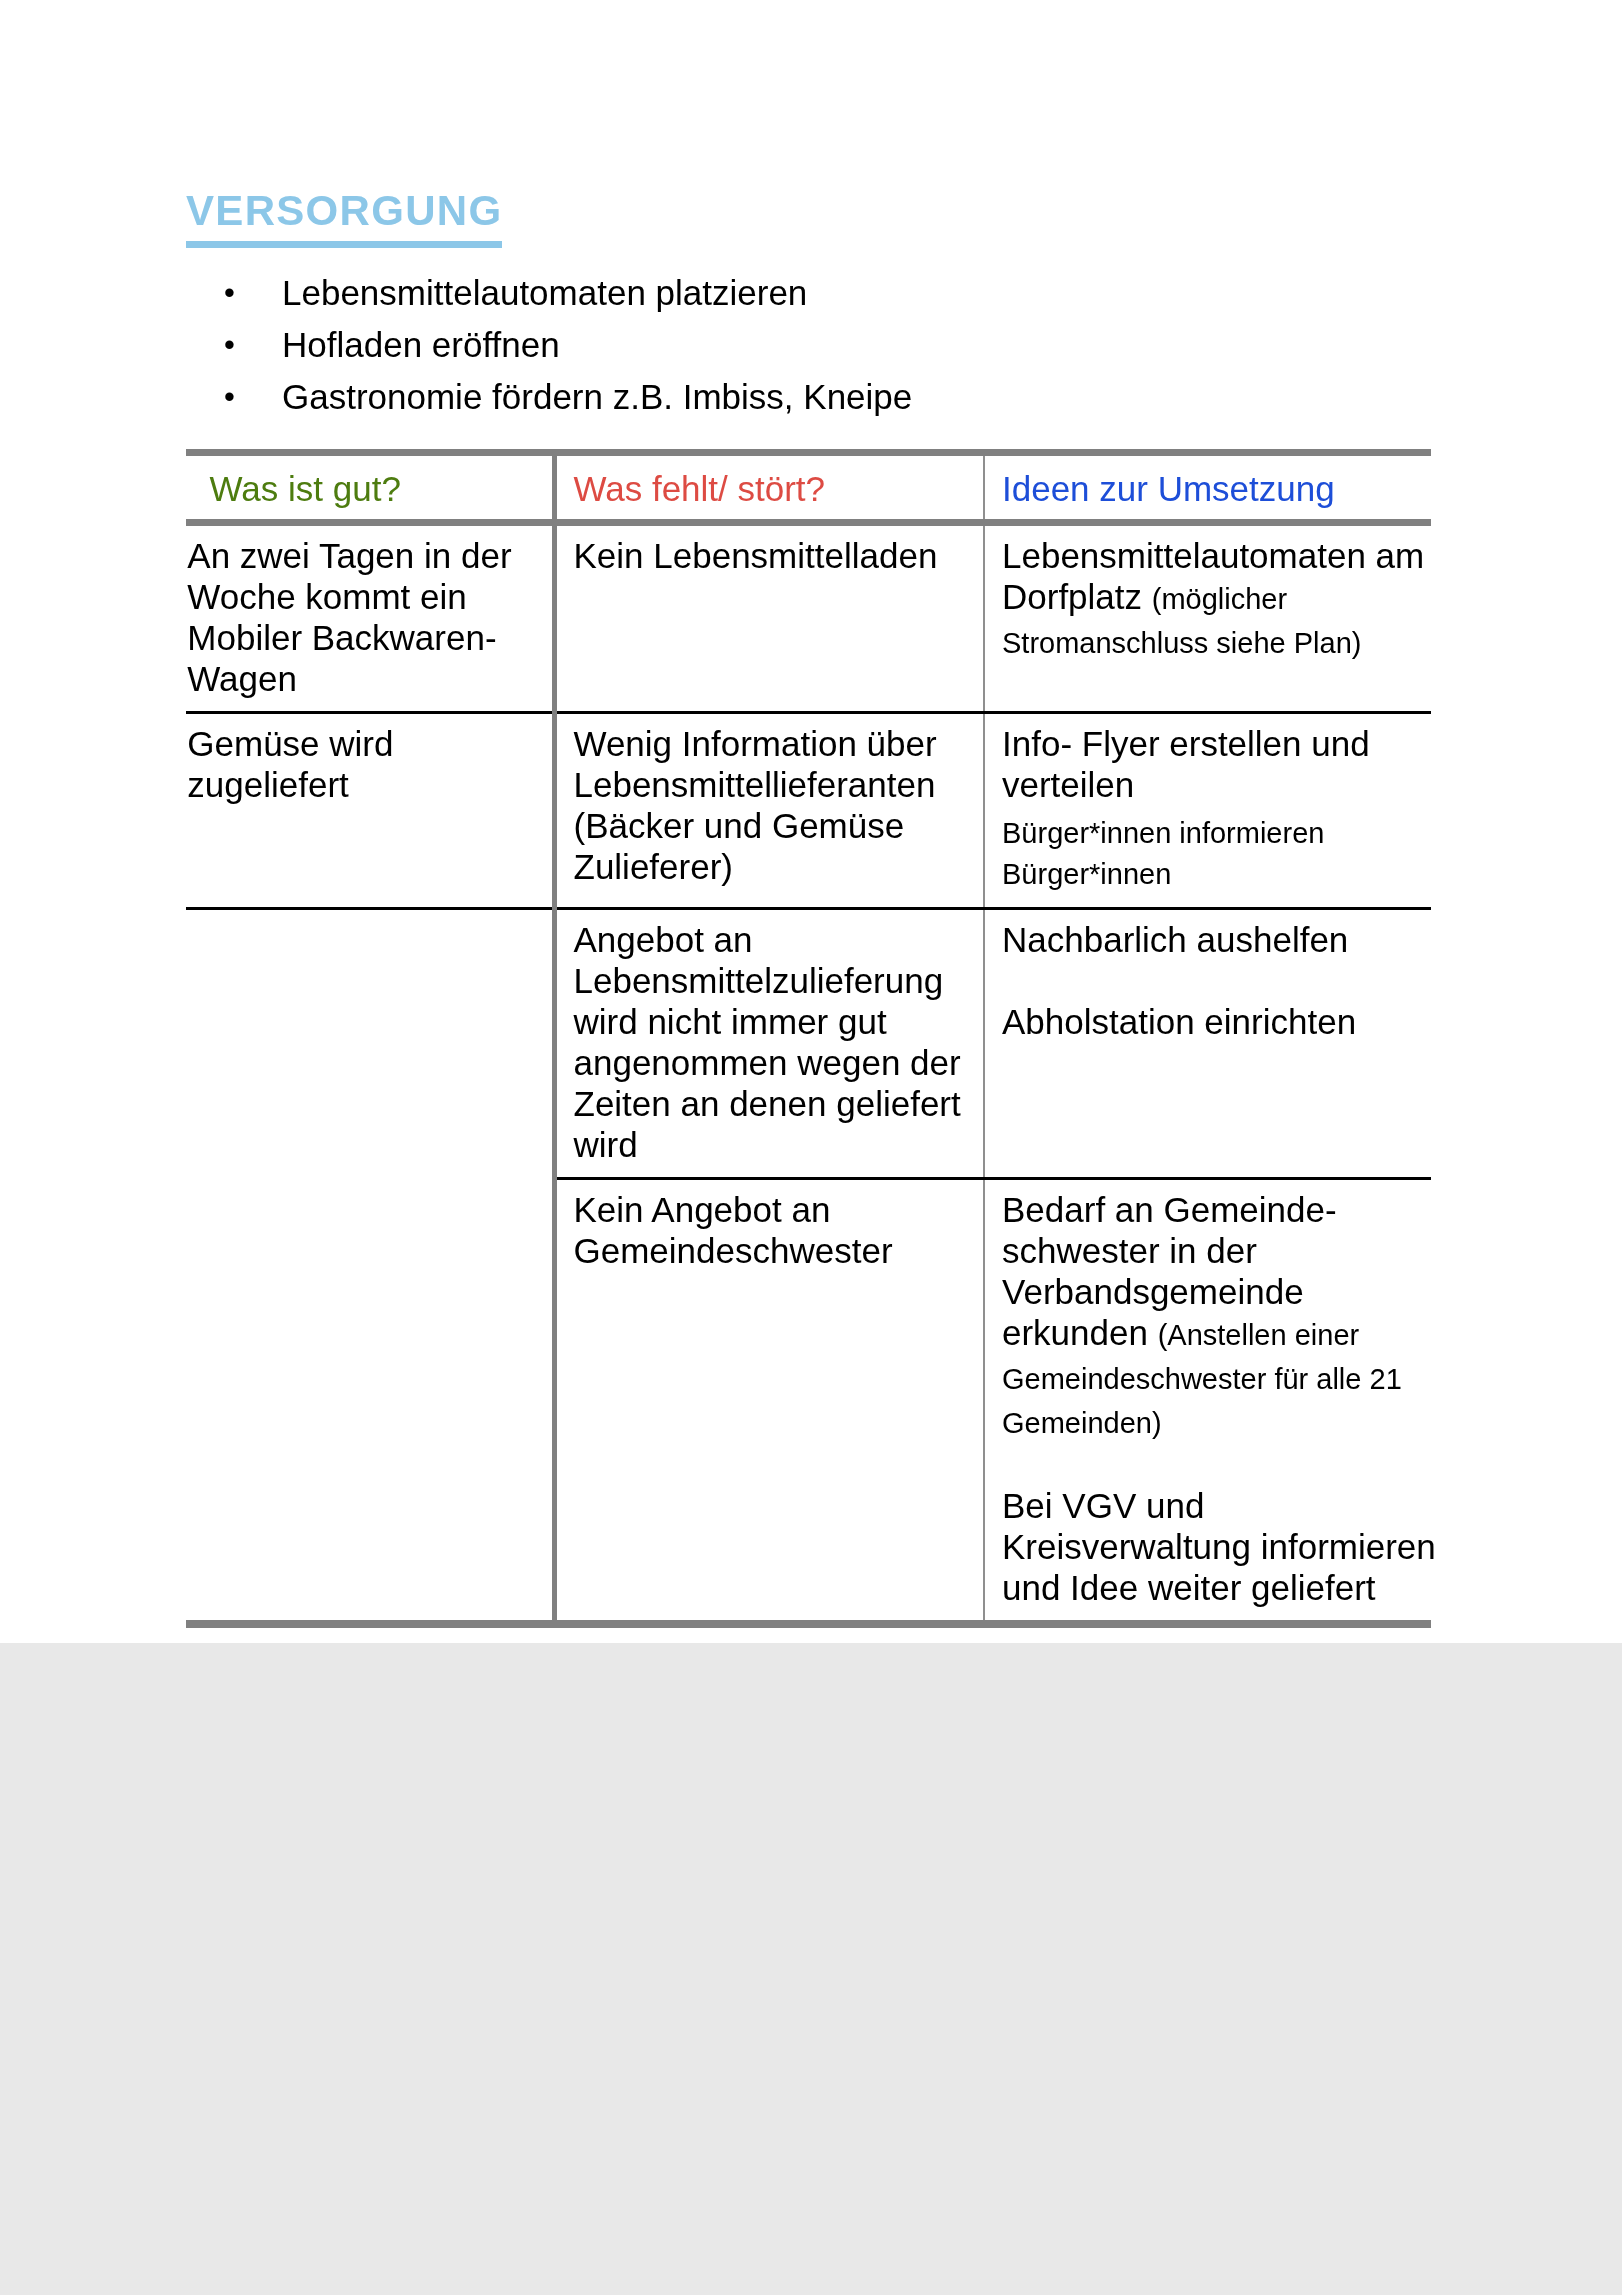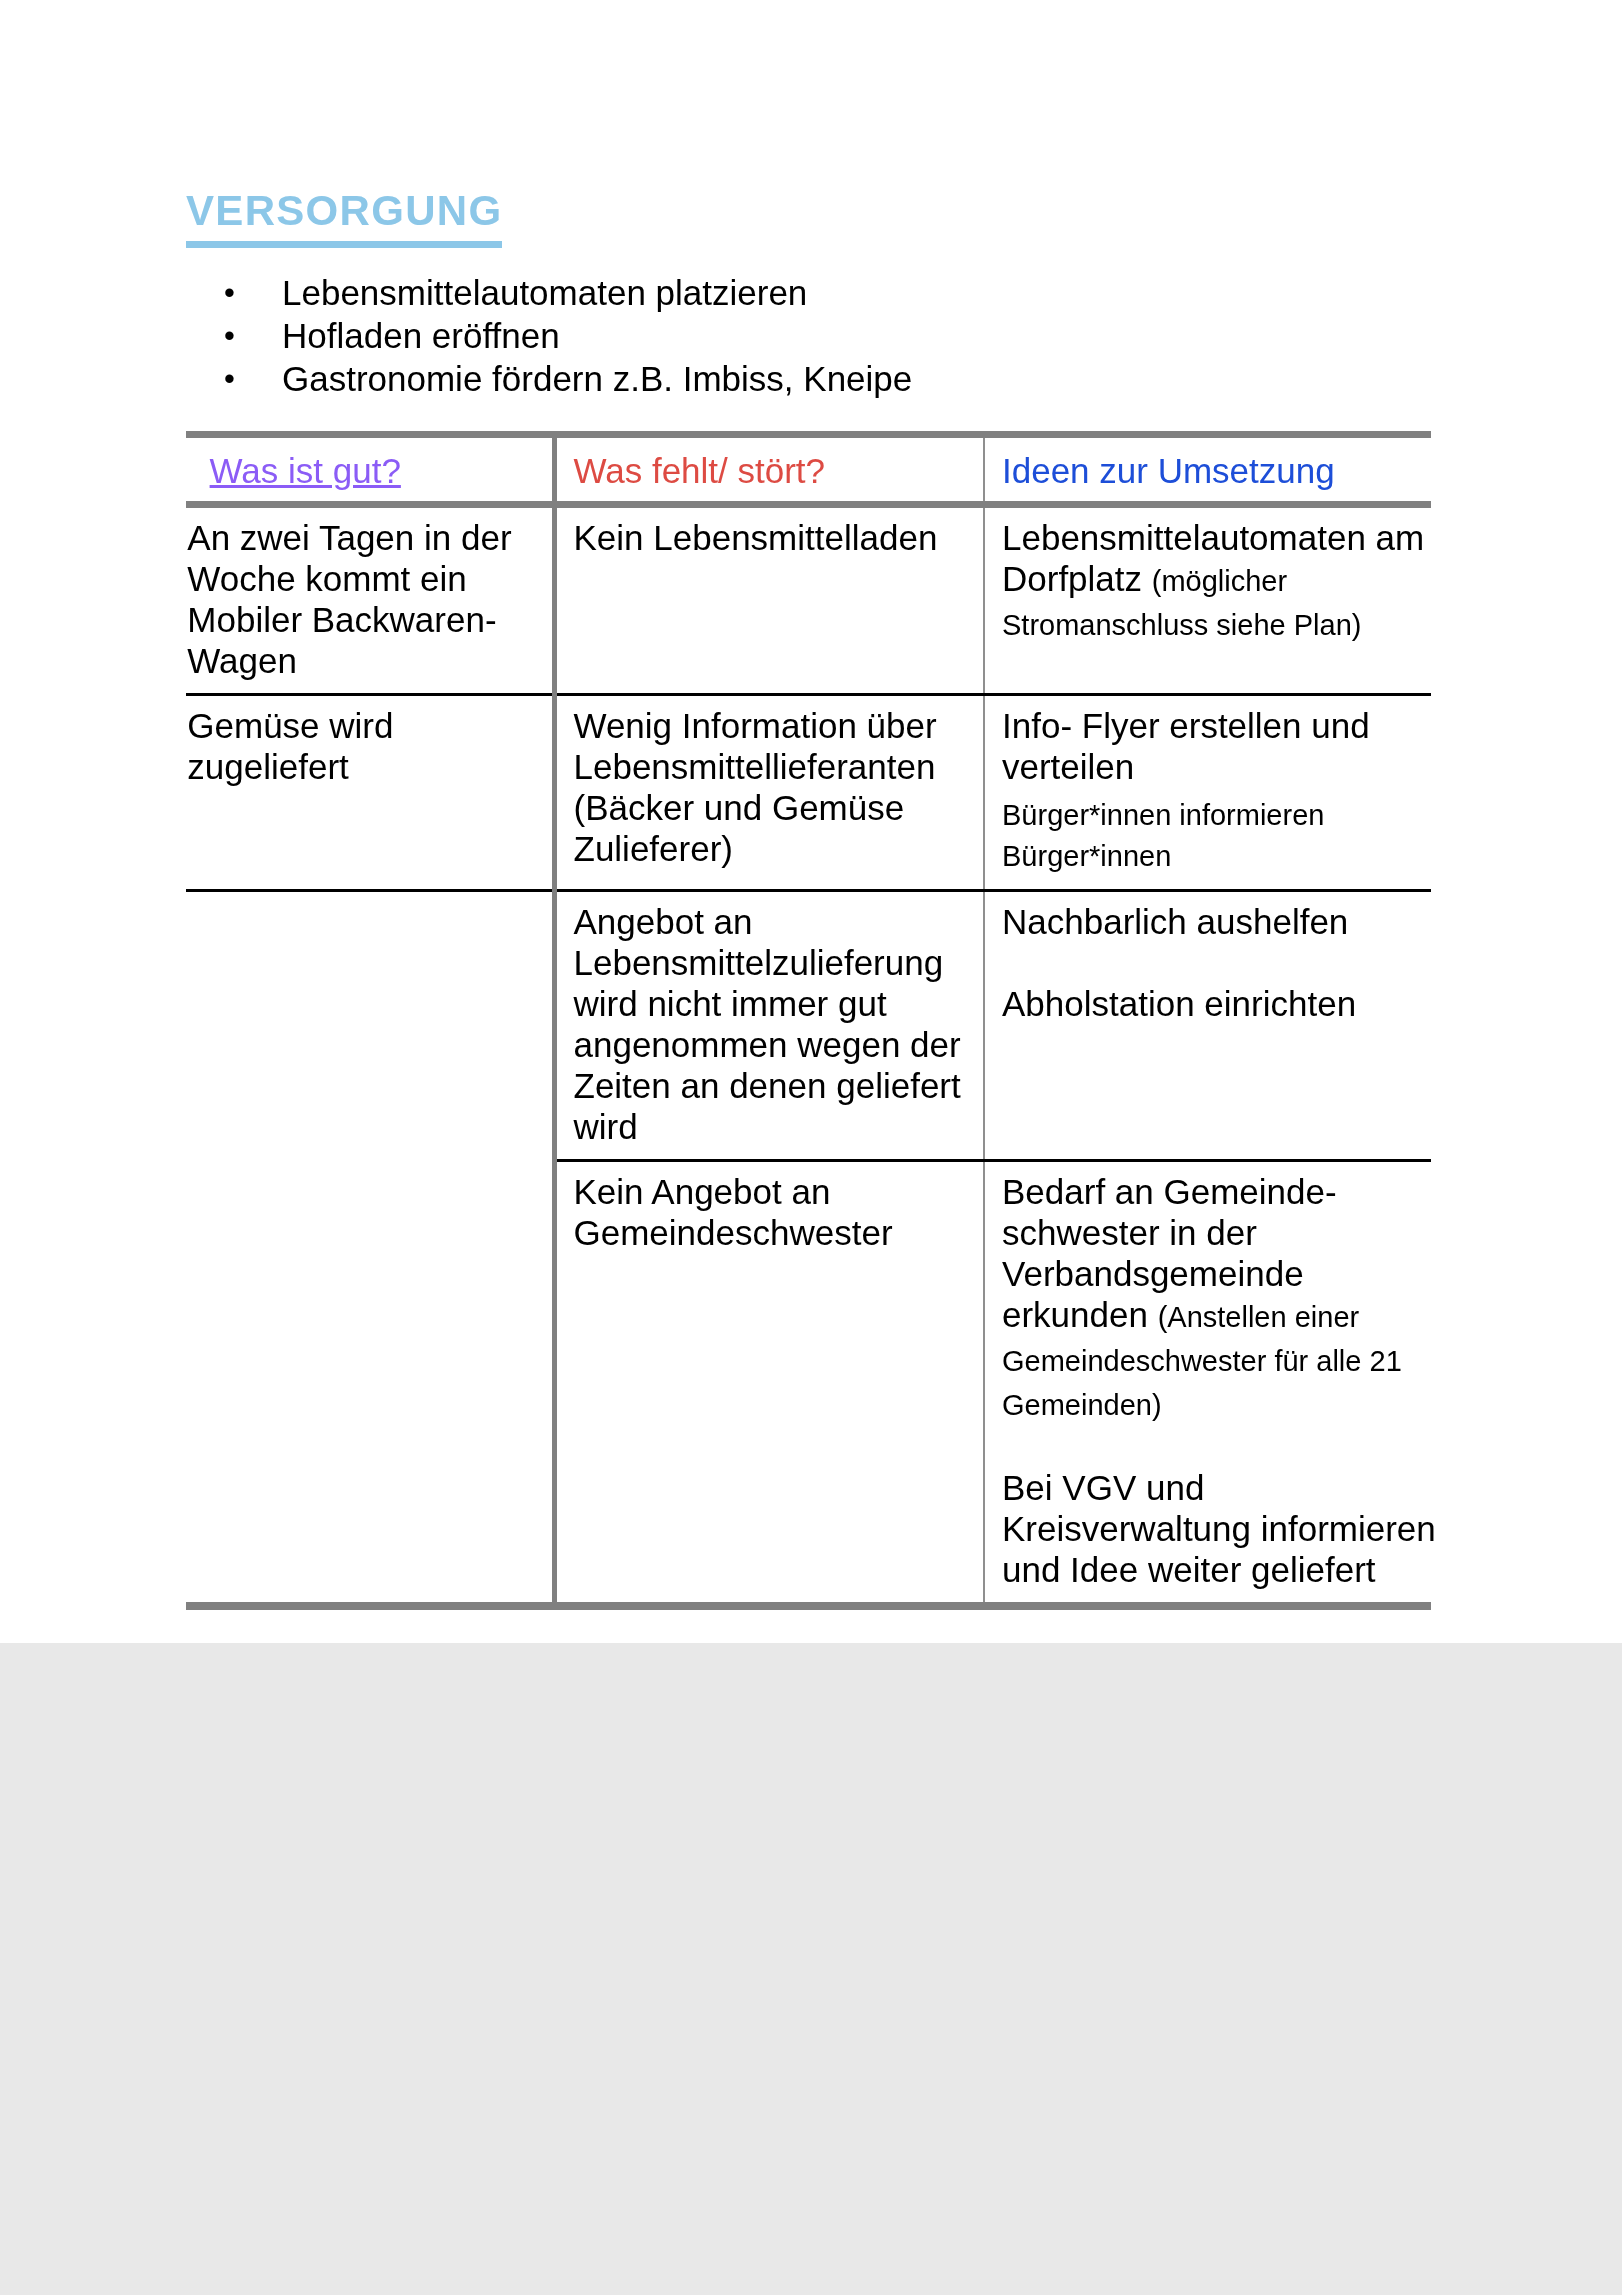--- a/index.html
+++ b/index.html
@@ -35,21 +35,21 @@
     line-height: 43px;
   }
   ul.points {
     list-style: none;
     margin: 23.6px 0 0 0;
     padding: 0;
   }
   ul.points li {
     position: relative;
     padding-left: 96px;
-    margin-top: 0;
+    margin-top: 9px;
     font-size: 35px;
     line-height: 43px;
   }
   ul.points li::before {
     content: "\2022";
     position: absolute;
     left: 38px;
     top: 0;
     font-size: 31px;
   }
@@ -63,21 +63,21 @@
   }
   table.matrix th {
     text-align: left;
     font-weight: normal;
     font-size: 35px;
     line-height: 39px;
     padding: 13px 13px 10.5px 17px;
     border-bottom: 7.2px solid #808080;
     vertical-align: middle;
   }
-  table.matrix th.h1 { color: #8b5cf6; padding-left: 23.6px; text-decoration: underline; }
+  table.matrix th.h1 { color: #4d7c0f; padding-left: 23.6px; }
   table.matrix th.h2 { color: #dd4b43; }
   table.matrix th.h3 { color: #1d4ed8; }
   table.matrix td {
     vertical-align: top;
     font-size: 35px;
     line-height: 41px;
     padding: 9.2px 11.8px 11.8px 17px;
   }
   table.matrix td.c1 { padding-left: 1.3px; }
   .sep1 { border-right: 5.9px solid #808080; }

